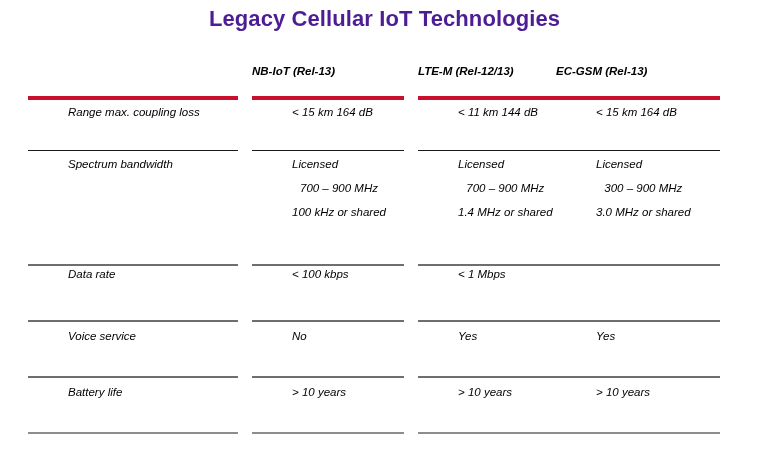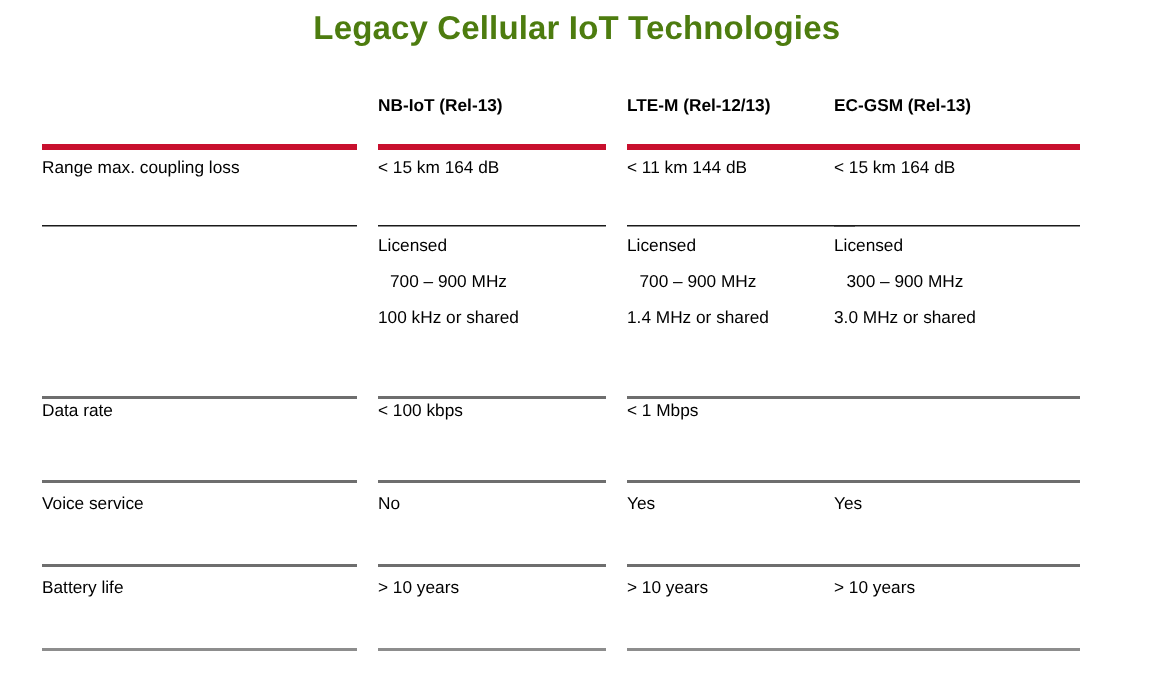--- a/index.html
+++ b/index.html
@@ -18,38 +18,39 @@
 
   
   #slide-title {
     position: absolute;
     left: 0;
     top: 6px;
     width: 769px;
     text-align: center;
     font-size: 22px;
     font-weight: bold;
-    color: #4d7c0f;
+    color: #4c1d95;
     letter-spacing: 0.1px;
     white-space: nowrap;
   }
 
   
   #comparison-table {
     position: absolute;
     left: 0;
     top: 0;
     width: 769px;
     height: 462px;
   }
 
   .col {
     position: absolute;
     top: 0;
     height: 409px;
+    font-style: italic;
   }
   .col-0 { left: 28px;  width: 210px; }
   .col-1 { left: 252px; width: 152px; }
   .col-2 { left: 418px; width: 152px; }
   .col-3 { left: 556px; width: 164px; }
 
   
   .col-header {
     position: absolute;
     top: 64px;
@@ -88,20 +89,21 @@
   .r-voice    { top: 320px; }
   .r-battery  { top: 376px; }
   .r-bottom   { top: 432px; }
 
   
   .cell {
     position: absolute;
     font-size: 11.5px;
     line-height: 15px;
     color: #000000;
+    margin-left: 40px;
   }
   .cell .line { white-space: nowrap; }
   .cell .line + .line { margin-top: 9px; text-align: center; }
 
   .c-range    { top: 105px; }
   .c-spectrum { top: 157px; }
   .c-datarate { top: 267px; }
   .c-voice    { top: 329px; }
   .c-battery  { top: 385px; }
 </style>
@@ -116,20 +118,21 @@
     <div class="col-header"></div>
 
     <div class="rule rule-red"></div>
     <div class="rule rule-dark r-spectrum"></div>
     <div class="rule rule-gray r-datarate"></div>
     <div class="rule rule-gray r-voice"></div>
     <div class="rule rule-gray r-battery"></div>
     <div class="rule rule-light r-bottom"></div>
 
     <div class="cell c-range"><span class="line">Range  max. coupling loss</span></div>
+    <div class="cell c-spectrum"><span class="line">Spectrum  bandwidth</span></div>
     <div class="cell c-datarate"><span class="line">Data rate</span></div>
     <div class="cell c-voice"><span class="line">Voice service</span></div>
     <div class="cell c-battery"><span class="line">Battery life</span></div>
   </div>
 
   <div class="col col-1">
     <div class="col-header">NB-IoT (Rel-13)</div>
 
     <div class="rule rule-red"></div>
     <div class="rule rule-dark r-spectrum"></div>

